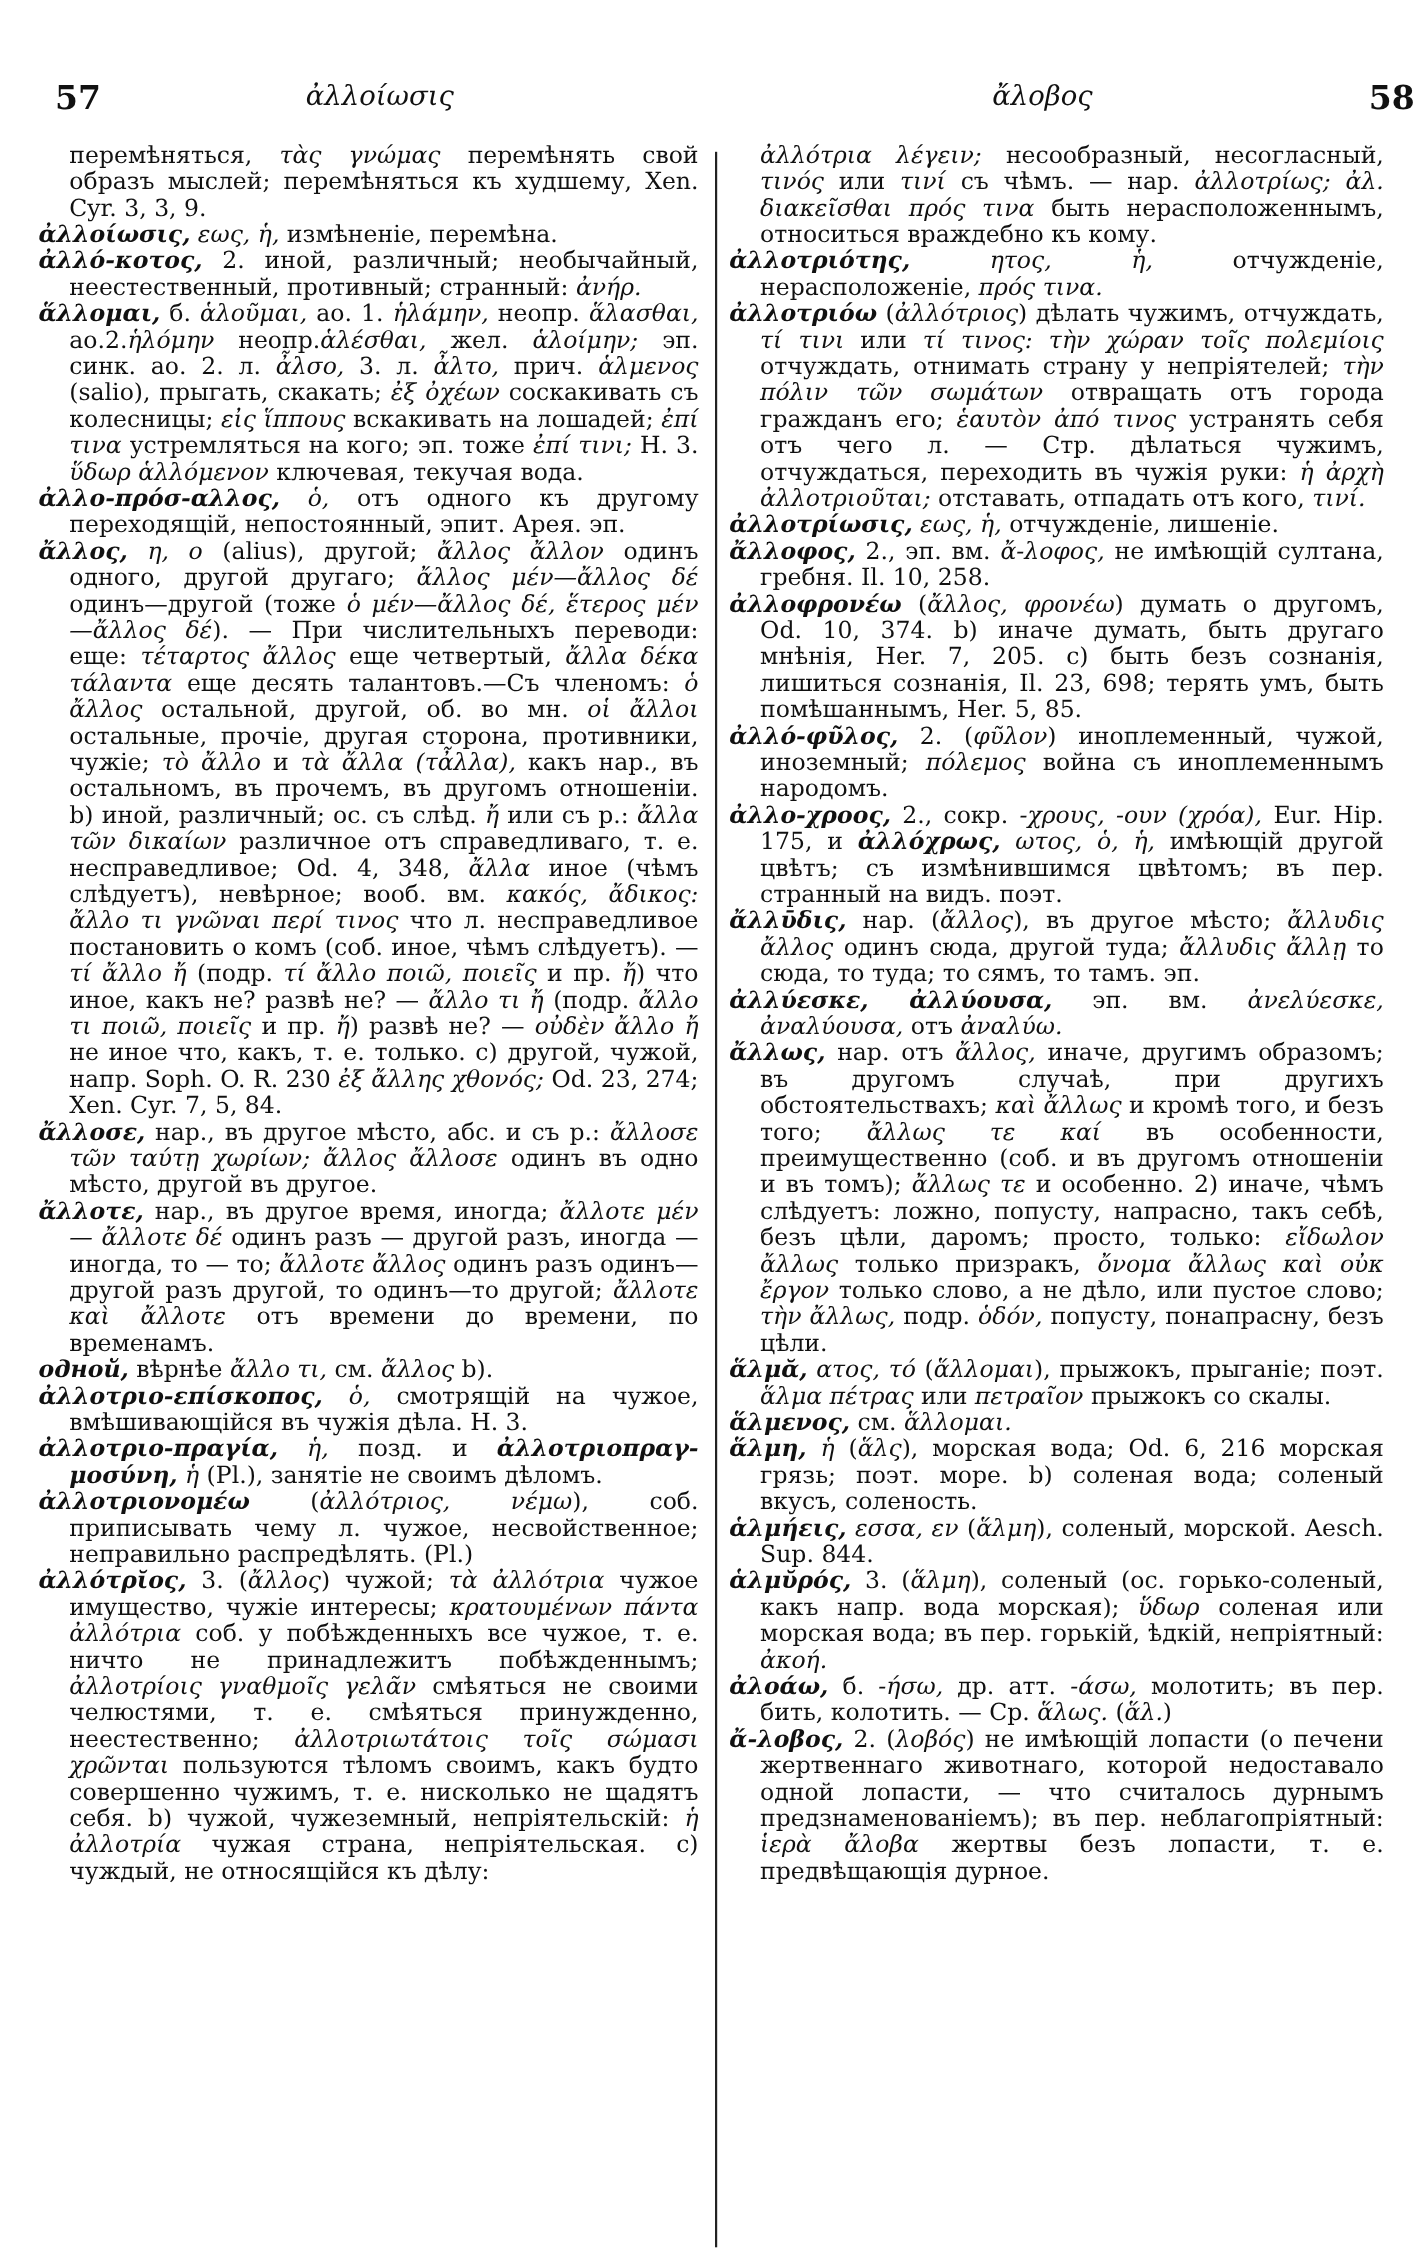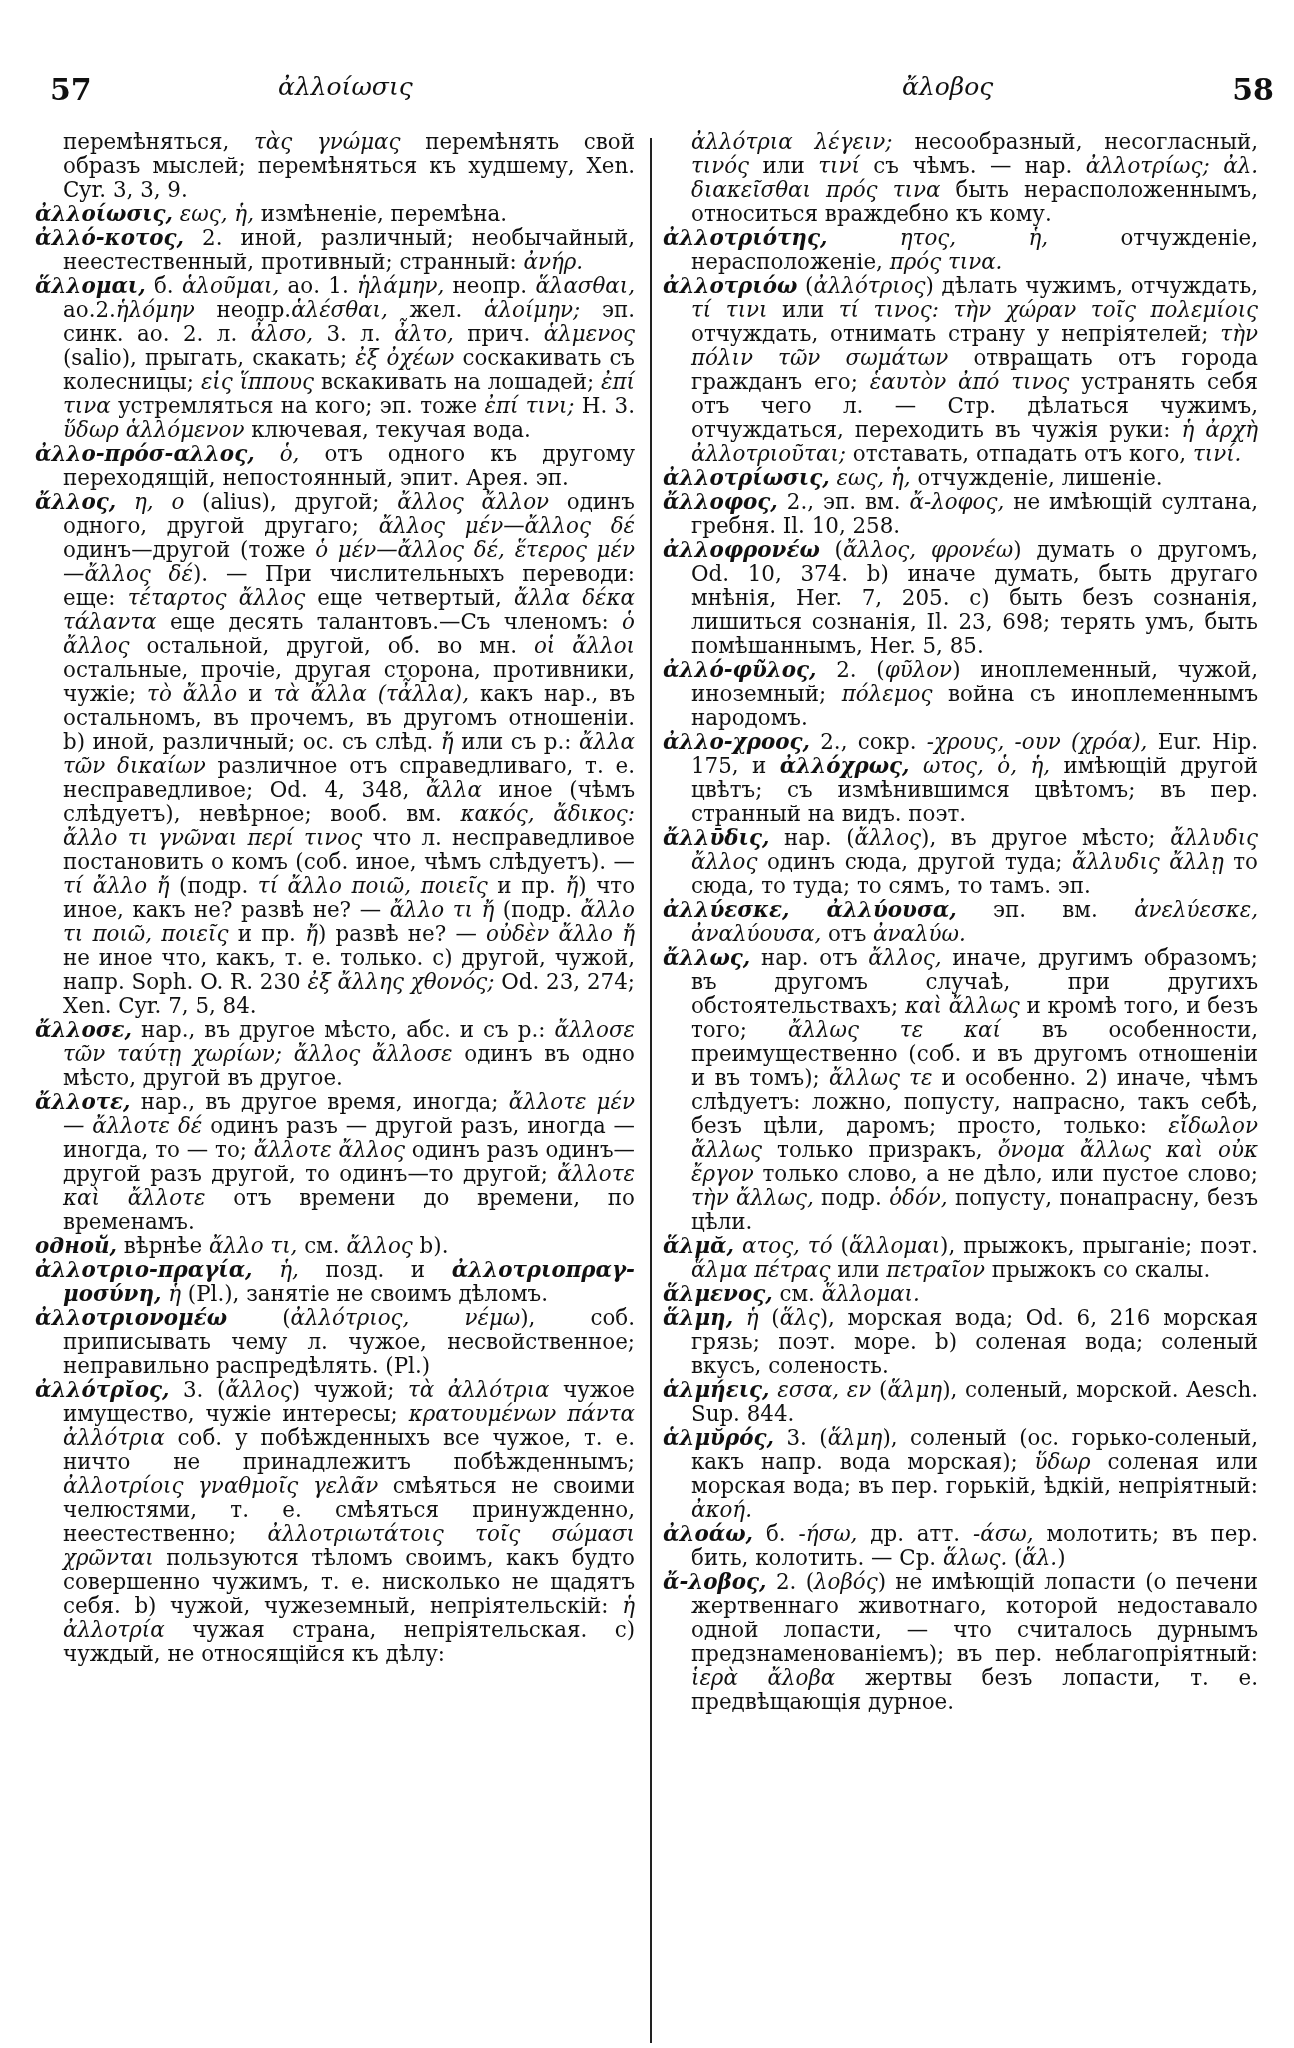--- a/index.html
+++ b/index.html
@@ -1,21 +1,21 @@
 <!DOCTYPE html>
 <html><head>
 <meta charset="utf-8">
 <style>
   html, body { margin:0; padding:0; background:#ffffff; }
   body { width:1294px; height:2048px; position:relative; overflow:hidden;
          font-family:"DejaVu Serif", "Liberation Serif", serif; color:#111; }
   .page-header { position:absolute; top:72px; left:0; width:1294px; height:40px; }
   .page-num { position:absolute; top:0; font-weight:bold; font-size:30px; }
   .page-num.left { left:50px; }
-  .page-num.right { right:20px; }
+  .page-num.right { right:8px; }
   .running-head { position:absolute; top:0; font-style:italic; font-size:25px; }
   .running-head.left { left:278px; }
   .running-head.right { left:902px; }
   .column { position:absolute; top:130px; font-size:21.4px; line-height:24px; text-align:justify; }
   .column.left { left:35px; width:600px; }
   .column.right { left:663px; width:595px; }
   .divider { position:absolute; left:650px; top:138px; width:1.5px; height:1905px; background:#222; }
   .entry { margin:0; padding-left:28px; text-indent:-28px; }
   .entry.continuation { text-indent:0; }
   .hw { font-weight:bold; font-style:italic; }
@@ -35,20 +35,21 @@
 <div class="column left">
     <p class="entry continuation"><span class="rm">перемѣняться, </span><span class="gr">τὰς γνώμας</span><span class="rm"> перемѣнять свой образъ мыслей; перемѣняться къ худшему, Xen. Cyr. 3, 3, 9.</span></p>
     <p class="entry"><span class="hw">ἀλλοίωσις,</span><span class="rm"> </span><span class="gr">εως, ἡ,</span><span class="rm"> измѣненіе, перемѣна.</span></p>
     <p class="entry"><span class="hw">ἀλλό-κοτος,</span><span class="rm"> 2. иной, различный; необычайный, неестественный, противный; странный: </span><span class="gr">ἀνήρ.</span></p>
     <p class="entry"><span class="hw">ἅλλομαι,</span><span class="rm"> б. </span><span class="gr">ἁλοῦμαι,</span><span class="rm"> ао. 1. </span><span class="gr">ἡλάμην,</span><span class="rm"> неопр. </span><span class="gr">ἅλασθαι,</span><span class="rm"> ао.2.</span><span class="gr">ἡλόμην</span><span class="rm"> неопр.</span><span class="gr">ἁλέσθαι,</span><span class="rm"> жел. </span><span class="gr">ἁλοίμην;</span><span class="rm"> эп. синк. ао. 2. л. </span><span class="gr">ἆλσο,</span><span class="rm"> 3. л. </span><span class="gr">ἆλτο,</span><span class="rm"> прич. </span><span class="gr">ἁλμενος</span><span class="rm"> (salio), прыгать, скакать; </span><span class="gr">ἐξ ὀχέων</span><span class="rm"> соскакивать съ колесницы; </span><span class="gr">εἰς ἵππους</span><span class="rm"> вскакивать на лошадей; </span><span class="gr">ἐπί τινα</span><span class="rm"> устремляться на кого; эп. тоже </span><span class="gr">ἐπί τινι;</span><span class="rm"> H. 3. </span><span class="gr">ὕδωρ ἁλλόμενον</span><span class="rm"> ключевая, текучая вода.</span></p>
     <p class="entry"><span class="hw">ἀλλο-πρόσ-αλλος,</span><span class="rm"> </span><span class="gr">ὁ,</span><span class="rm"> отъ одного къ другому переходящій, непостоянный, эпит. Арея. эп.</span></p>
     <p class="entry"><span class="hw">ἄλλος,</span><span class="rm"> </span><span class="gr">η, ο</span><span class="rm"> (alius), другой; </span><span class="gr">ἄλλος ἄλλον</span><span class="rm"> одинъ одного, другой другаго; </span><span class="gr">ἄλλος μέν—ἄλλος δέ</span><span class="rm"> одинъ—другой (тоже </span><span class="gr">ὁ μέν—ἄλλος δέ, ἕτερος μέν—ἄλλος δέ</span><span class="rm">). — При числительныхъ переводи: еще: </span><span class="gr">τέταρτος ἄλλος</span><span class="rm"> еще четвертый, </span><span class="gr">ἄλλα δέκα τάλαντα</span><span class="rm"> еще десять талантовъ.—Съ членомъ: </span><span class="gr">ὁ ἄλλος</span><span class="rm"> остальной, другой, об. во мн. </span><span class="gr">οἱ ἄλλοι</span><span class="rm"> остальные, прочіе, другая сторона, противники, чужіе; </span><span class="gr">τὸ ἄλλο</span><span class="rm"> и </span><span class="gr">τὰ ἄλλα (τἆλλα),</span><span class="rm"> какъ нар., въ остальномъ, въ прочемъ, въ другомъ отношеніи. b) иной, различный; ос. съ слѣд. </span><span class="gr">ἤ</span><span class="rm"> или съ р.: </span><span class="gr">ἄλλα τῶν δικαίων</span><span class="rm"> различное отъ справедливаго, т. е. несправедливое; Od. 4, 348, </span><span class="gr">ἄλλα</span><span class="rm"> иное (чѣмъ слѣдуетъ), невѣрное; вооб. вм. </span><span class="gr">κακός, ἄδικος: ἄλλο τι γνῶναι περί τινος</span><span class="rm"> что л. несправедливое постановить о комъ (соб. иное, чѣмъ слѣдуетъ). — </span><span class="gr">τί ἄλλο ἤ</span><span class="rm"> (подр. </span><span class="gr">τί ἄλλο ποιῶ, ποιεῖς</span><span class="rm"> и пр. </span><span class="gr">ἤ</span><span class="rm">) что иное, какъ не? развѣ не? — </span><span class="gr">ἄλλο τι ἤ</span><span class="rm"> (подр. </span><span class="gr">ἄλλο τι ποιῶ, ποιεῖς</span><span class="rm"> и пр. </span><span class="gr">ἤ</span><span class="rm">) развѣ не? — </span><span class="gr">οὐδὲν ἄλλο ἤ</span><span class="rm"> не иное что, какъ, т. е. только. c) другой, чужой, напр. Soph. O. R. 230 </span><span class="gr">ἐξ ἄλλης χθονός;</span><span class="rm"> Od. 23, 274; Xen. Cyr. 7, 5, 84.</span></p>
     <p class="entry"><span class="hw">ἄλλοσε,</span><span class="rm"> нар., въ другое мѣсто, абс. и съ р.: </span><span class="gr">ἄλλοσε τῶν ταύτῃ χωρίων; ἄλλος ἄλλοσε</span><span class="rm"> одинъ въ одно мѣсто, другой въ другое.</span></p>
     <p class="entry"><span class="hw">ἄλλοτε,</span><span class="rm"> нар., въ другое время, иногда; </span><span class="gr">ἄλλοτε μέν — ἄλλοτε δέ</span><span class="rm"> одинъ разъ — другой разъ, иногда — иногда, то — то; </span><span class="gr">ἄλλοτε ἄλλος</span><span class="rm"> одинъ разъ одинъ—другой разъ другой, то одинъ—то другой; </span><span class="gr">ἄλλοτε καὶ ἄλλοτε</span><span class="rm"> отъ времени до времени, по временамъ.</span></p>
     <p class="entry"><span class="hw">одной,</span><span class="rm"> вѣрнѣе </span><span class="gr">ἄλλο τι,</span><span class="rm"> см. </span><span class="gr">ἄλλος</span><span class="rm"> b).</span></p>
+    <p class="entry"><span class="hw">ἀλλοτριο-επίσκοπος,</span><span class="rm"> </span><span class="gr">ὁ,</span><span class="rm"> смотрящій на чужое, вмѣшивающійся въ чужія дѣла. H. 3.</span></p>
     <p class="entry"><span class="hw">ἀλλοτριο-πραγία,</span><span class="rm"> </span><span class="gr">ἡ,</span><span class="rm"> позд. и </span><span class="hw">ἀλλοτριοπραγ-μοσύνη,</span><span class="rm"> </span><span class="gr">ἡ</span><span class="rm"> (Pl.), занятіе не своимъ дѣломъ.</span></p>
     <p class="entry"><span class="hw">ἀλλοτριονομέω</span><span class="rm"> (</span><span class="gr">ἀλλότριος, νέμω</span><span class="rm">), соб. приписывать чему л. чужое, несвойственное; неправильно распредѣлять. (Pl.)</span></p>
     <p class="entry"><span class="hw">ἀλλότρῐος,</span><span class="rm"> 3. (</span><span class="gr">ἄλλος</span><span class="rm">) чужой; </span><span class="gr">τὰ ἀλλότρια</span><span class="rm"> чужое имущество, чужіе интересы; </span><span class="gr">κρατουμένων πάντα ἀλλότρια</span><span class="rm"> соб. у побѣжденныхъ все чужое, т. е. ничто не принадлежитъ побѣжденнымъ; </span><span class="gr">ἀλλοτρίοις γναθμοῖς γελᾶν</span><span class="rm"> смѣяться не своими челюстями, т. е. смѣяться принужденно, неестественно; </span><span class="gr">ἀλλοτριωτάτοις τοῖς σώμασι χρῶνται</span><span class="rm"> пользуются тѣломъ своимъ, какъ будто совершенно чужимъ, т. е. нисколько не щадятъ себя. b) чужой, чужеземный, непріятельскій: </span><span class="gr">ἡ ἀλλοτρία</span><span class="rm"> чужая страна, непріятельская. c) чуждый, не относящійся къ дѣлу:</span></p>
   </div>
 <div class="divider"></div>
 <div class="column right">
     <p class="entry continuation"><span class="gr">ἀλλότρια λέγειν;</span><span class="rm"> несообразный, несогласный, </span><span class="gr">τινός</span><span class="rm"> или </span><span class="gr">τινί</span><span class="rm"> съ чѣмъ. — нар. </span><span class="gr">ἀλλοτρίως; ἀλ. διακεῖσθαι πρός τινα</span><span class="rm"> быть нерасположеннымъ, относиться враждебно къ кому.</span></p>
     <p class="entry"><span class="hw">ἀλλοτριότης,</span><span class="rm"> </span><span class="gr">ητος, ἡ,</span><span class="rm"> отчужденіе, нерасположеніе, </span><span class="gr">πρός τινα.</span></p>
     <p class="entry"><span class="hw">ἀλλοτριόω</span><span class="rm"> (</span><span class="gr">ἀλλότριος</span><span class="rm">) дѣлать чужимъ, отчуждать, </span><span class="gr">τί τινι</span><span class="rm"> или </span><span class="gr">τί τινος: τὴν χώραν τοῖς πολεμίοις</span><span class="rm"> отчуждать, отнимать страну у непріятелей; </span><span class="gr">τὴν πόλιν τῶν σωμάτων</span><span class="rm"> отвращать отъ города гражданъ его; </span><span class="gr">ἑαυτὸν ἀπό τινος</span><span class="rm"> устранять себя отъ чего л. — Стр. дѣлаться чужимъ, отчуждаться, переходить въ чужія руки: </span><span class="gr">ἡ ἀρχὴ ἀλλοτριοῦται;</span><span class="rm"> отставать, отпадать отъ кого, </span><span class="gr">τινί.</span></p>
     <p class="entry"><span class="hw">ἀλλοτρίωσις,</span><span class="rm"> </span><span class="gr">εως, ἡ,</span><span class="rm"> отчужденіе, лишеніе.</span></p>

